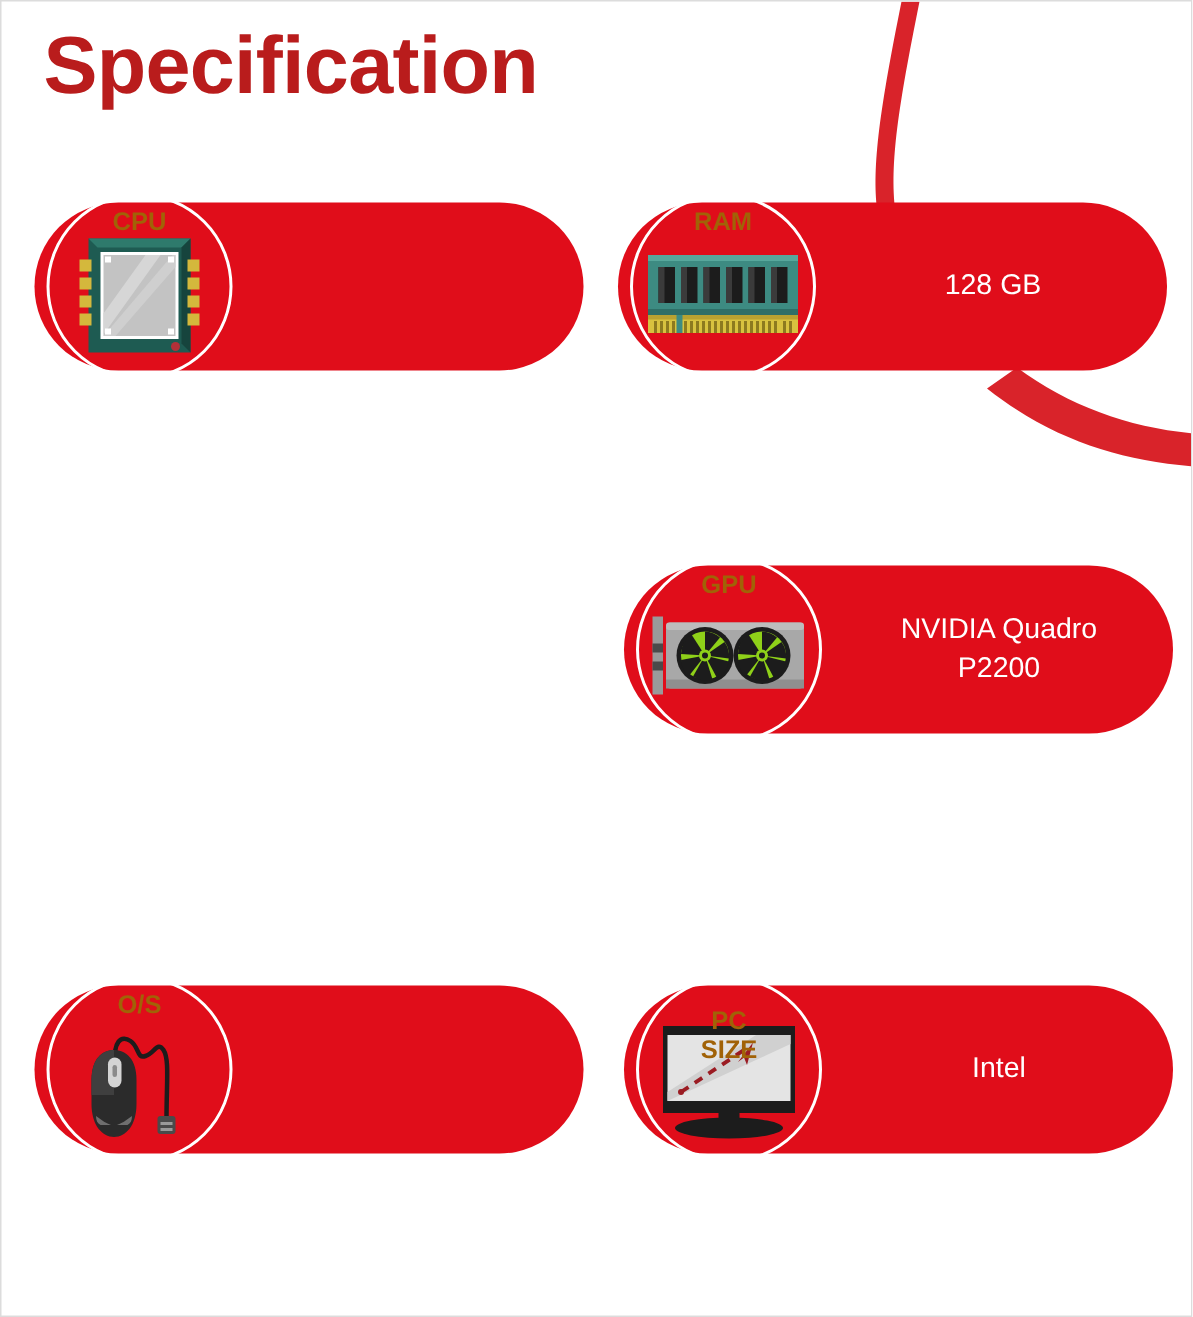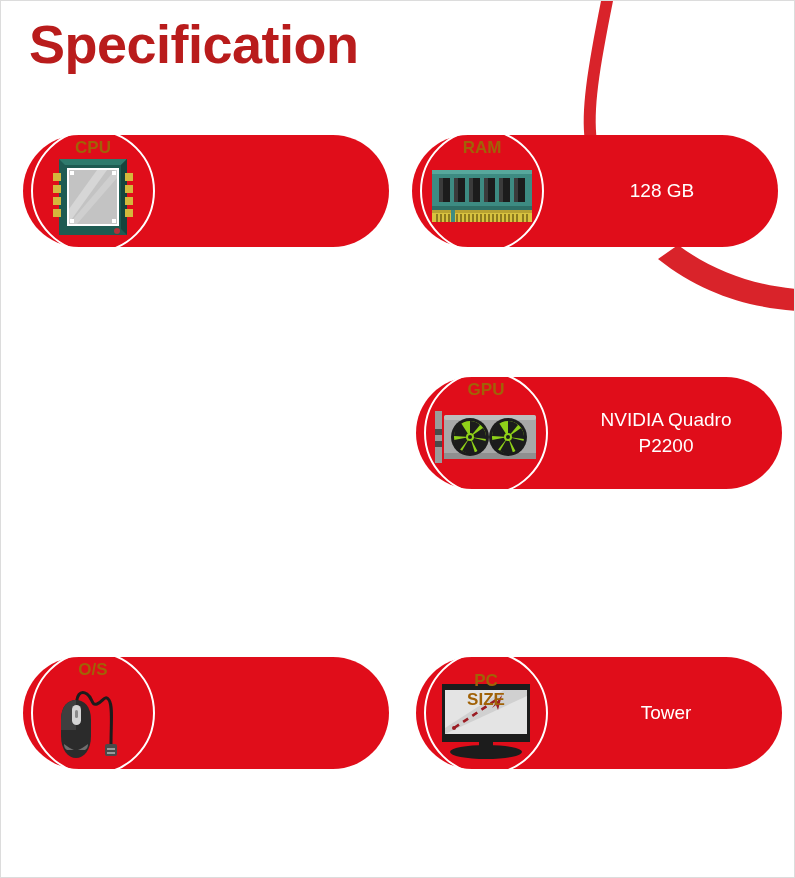--- a/index.html
+++ b/index.html
@@ -298,17 +298,17 @@
           <rect x="8" y="6" width="88" height="58" fill="#1c1c1c"></rect>
           <rect x="11" y="12" width="82" height="44" fill="#e4e4e4"></rect>
           <polygon points="11,50 70,12 93,12 93,18 11,56" fill="#d0d0d0"></polygon>
           <line x1="20" y1="50" x2="62" y2="22" stroke="#9b1c23" stroke-width="2.6" stroke-dasharray="6,5"></line>
           <polygon points="68,17 58,30 62,27 64,32" fill="#9b1c23"></polygon>
           <circle cx="20" cy="50" r="2" fill="#9b1c23"></circle>
         </svg>
       </div>
       <div class="badge-label two-line">PC
 SIZE</div>
-      <div class="value-text">Tower</div>
+      <div class="value-text">Intel</div>
     </div>
 
   </div>
 </div>
 
 </body></html>

